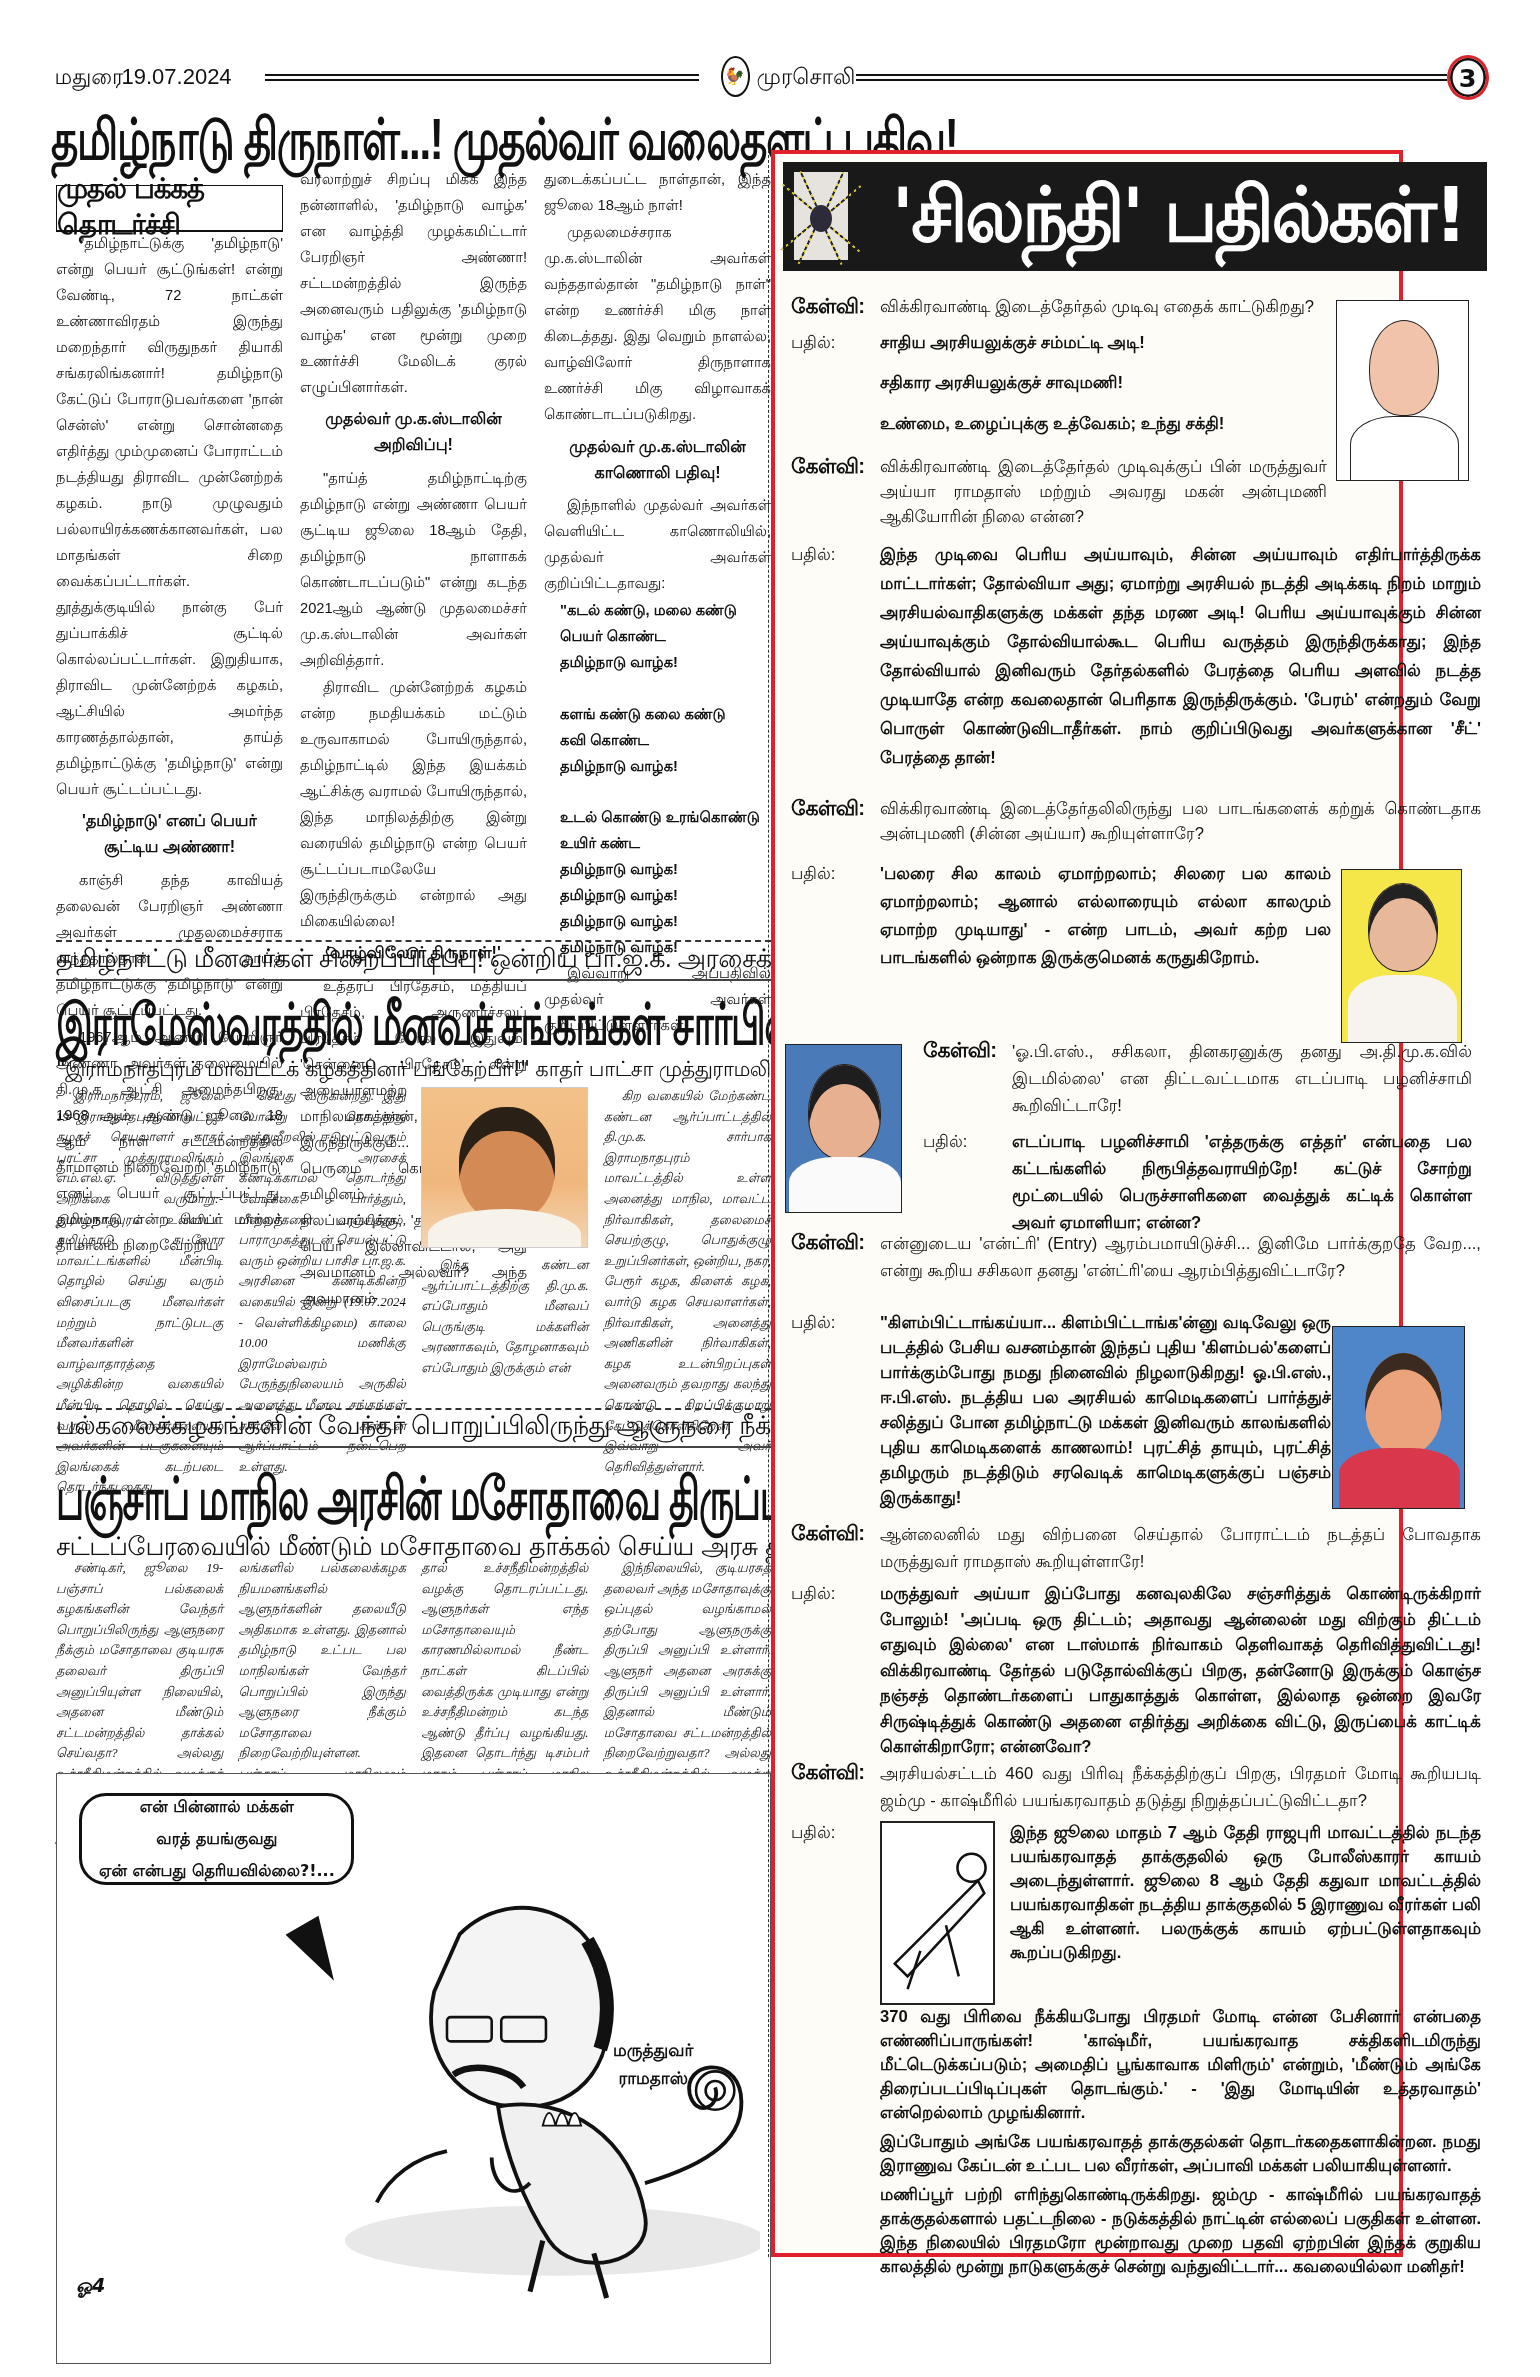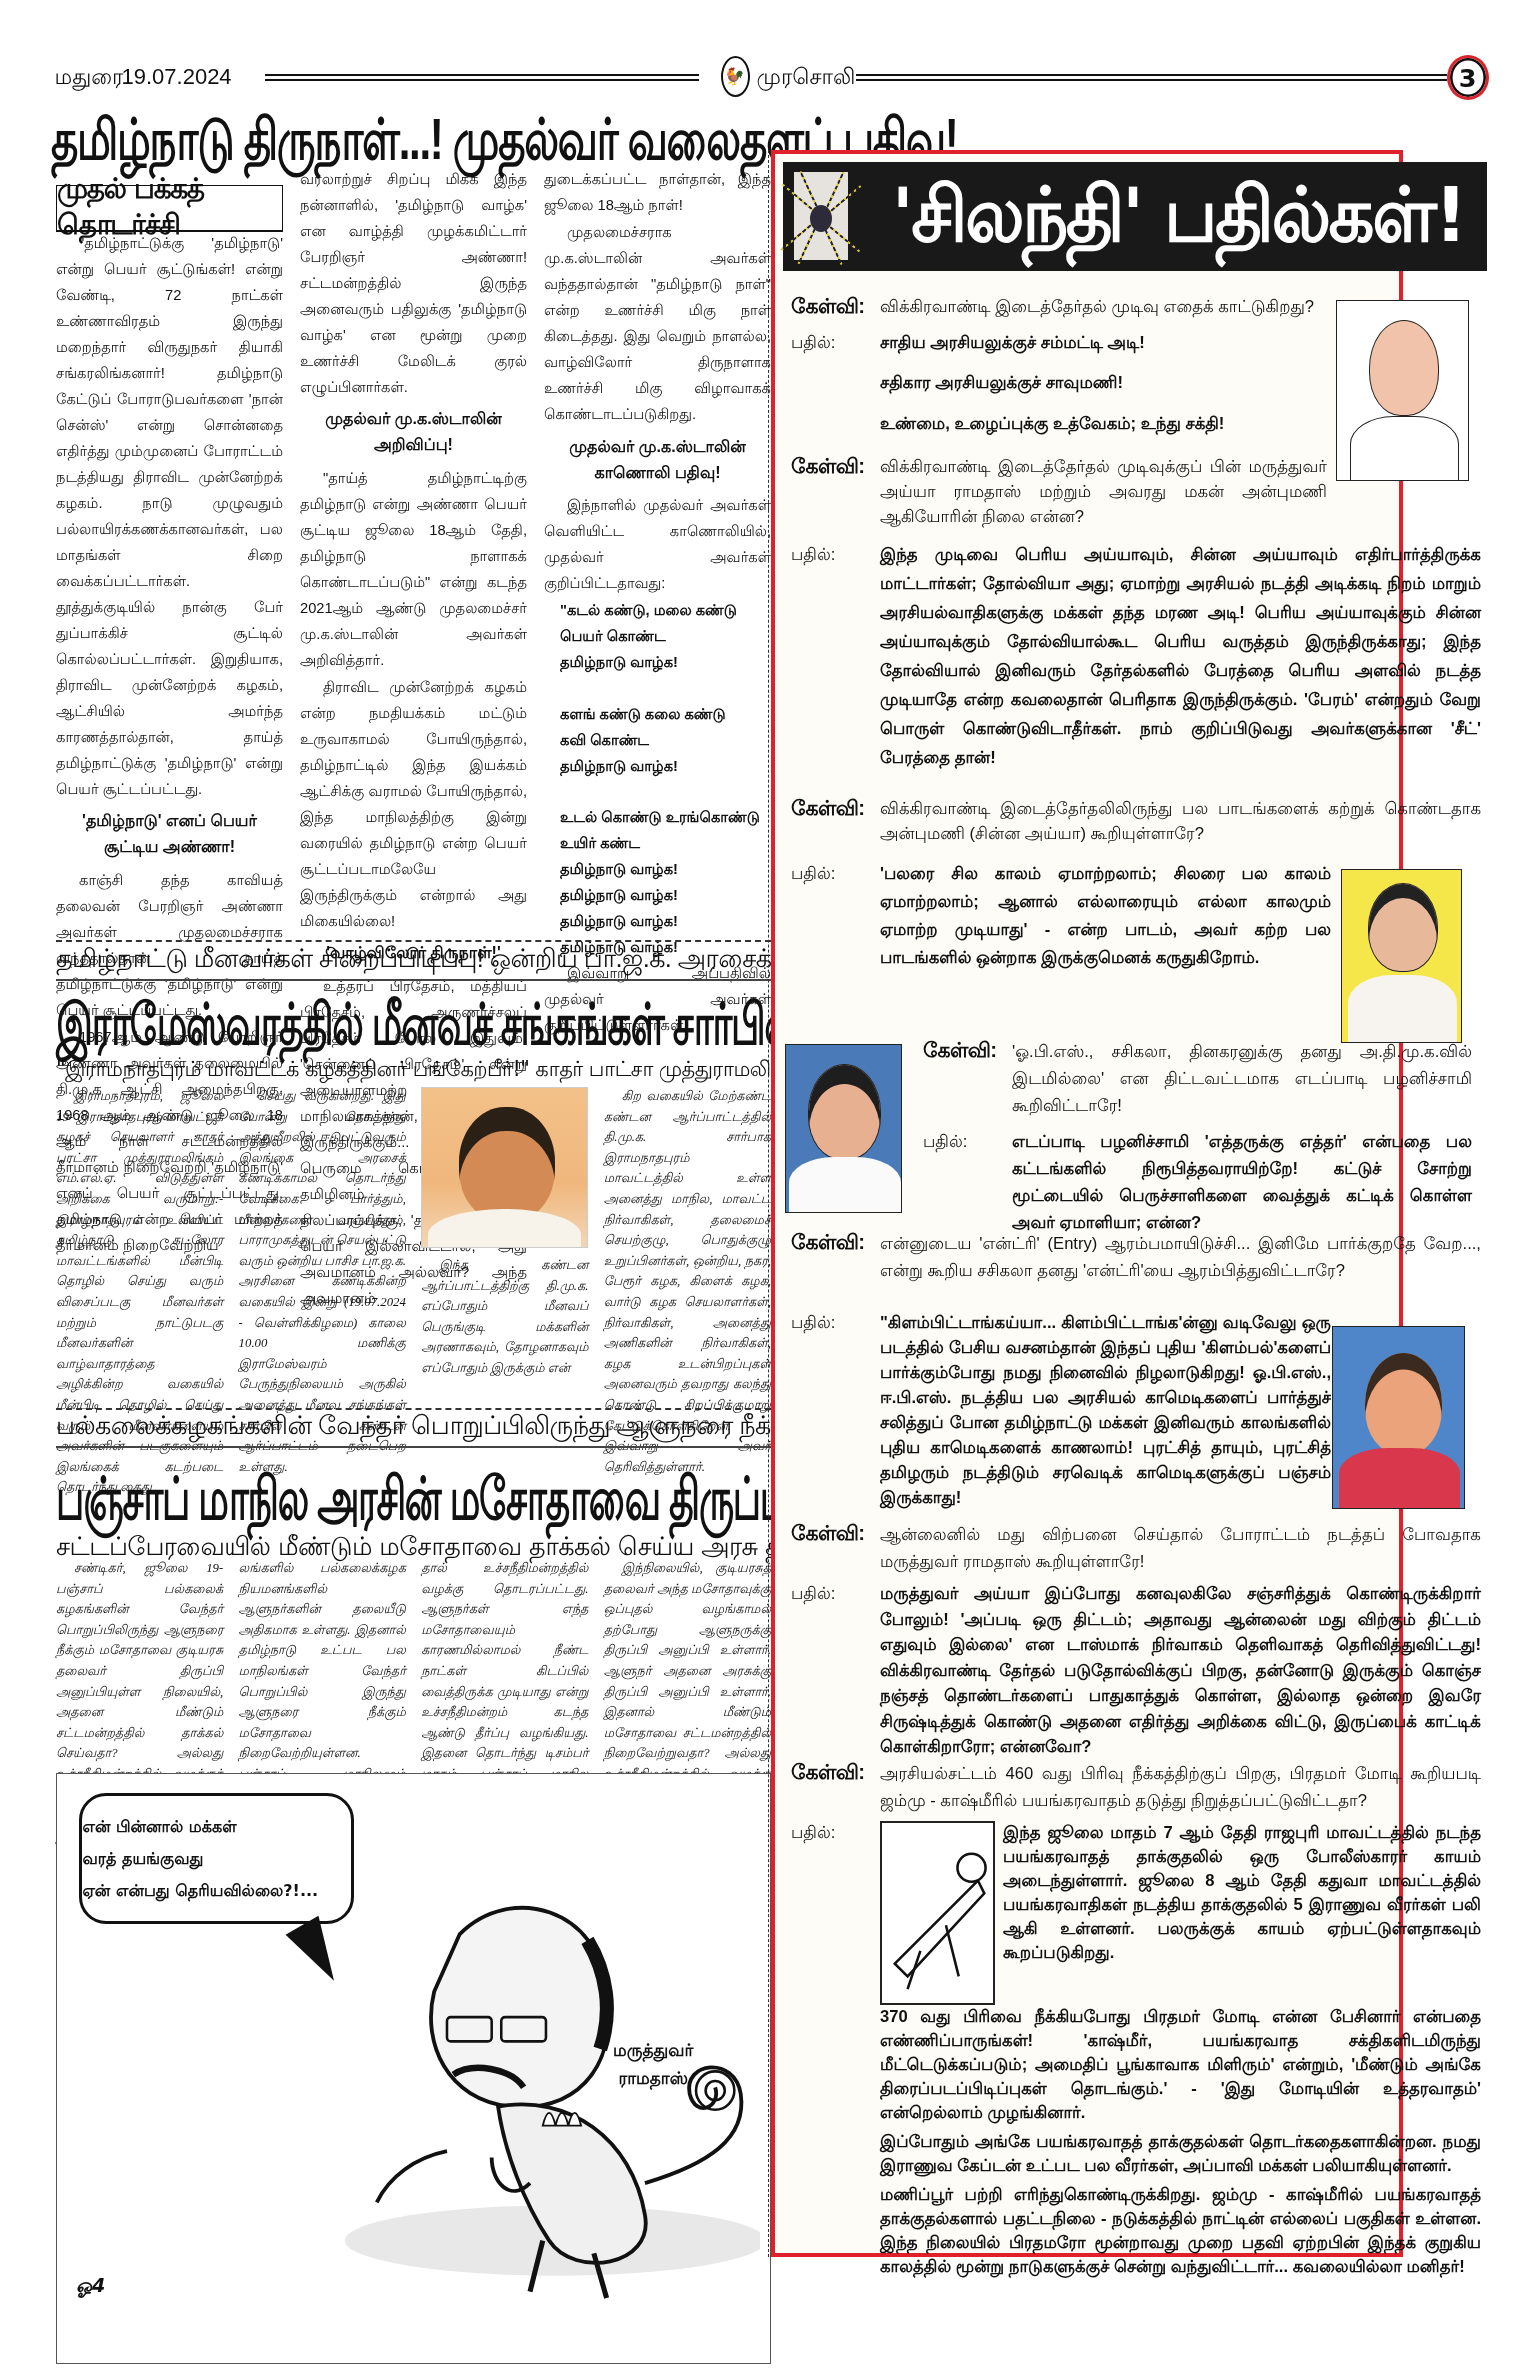--- a/index.html
+++ b/index.html
@@ -45,21 +45,21 @@
   .n1{top:1086px;left:56px;width:715px}
   .photo1{top:1087px;left:421px;width:167px;height:161px;background:linear-gradient(180deg,#f2c189 0%,#f0b77d 60%,#f3d6b5 100%);border:0.6px solid #ccc;overflow:hidden}
   .photo1 .face{position:absolute;left:37px;top:19px;width:96px;height:115px;border-radius:48% 48% 45% 45%;background:#d48a54;box-shadow:inset 0 24px 0 0 #2a2016}
   .photo1 .shirt{position:absolute;left:6.4px;top:121px;width:153px;height:51px;border-radius:50% 50% 0 0;background:#f7f2ea}
 
   .k2{top:1411px;left:56px;width:715px}
   .b2{top:1466px;left:56px;width:715px;font-size:38px;transform:scaleY(1.55);transform-origin:top center}
   .sub2{top:1531px;left:56px;width:715px;font-size:25.5px;text-align:center;letter-spacing:-0.6px;white-space:nowrap}
   .n2{top:1558px;left:56px;width:715px}
   .cartoon2{top:1773px;left:56px;width:715px;height:591px;border:1.3px solid #555;background:#fff}
-  .bubble{position:absolute;left:22.4px;top:19px;width:275px;height:131px;border:3.8px solid #111;border-radius:27px;display:flex;flex-direction:column;justify-content:center;font-weight:bold;font-size:16px;line-height:32px}
+  .bubble{position:absolute;left:22.4px;top:19px;width:275px;height:92px;border:3.8px solid #111;border-radius:27px;display:flex;flex-direction:column;align-items:center;justify-content:center;font-weight:bold;font-size:16px;line-height:32px}
   .bubble:after{content:"";position:absolute;left:217px;top:125px;width:0;height:0;border-left:19px solid transparent;border-right:19px solid transparent;border-top:64px solid #111;transform:rotate(-30deg)}
   .cap{position:absolute;left:556px;top:262px;font-weight:bold;font-size:17px;line-height:28px;text-align:center}
   .sig{position:absolute;left:19px;top:500px;font-size:19px;font-style:italic;font-weight:bold}
 
   
   .panel{top:150px;left:771px;width:632px;height:2107px;border:4.5px solid #e0202b;background:#fdfcf7}
   .vdash{top:150px;left:768px;width:0;height:2107px;border-left:1.3px dashed #333}
   .banner{position:absolute;left:7.7px;top:7.7px;width:704px;height:109px;background:#1a1919}
   .spider{position:absolute;left:11.5px;top:10.2px;width:54px;height:88px;background:#e6e2de}
   .spider .body{position:absolute;left:16px;top:33px;width:22px;height:27px;border-radius:50%;background:#2d2a3a}
@@ -297,21 +297,21 @@
     <div class="txt ans">மருத்துவர் அய்யா இப்போது கனவுலகிலே சஞ்சரித்துக் கொண்டிருக்கிறார் போலும்! 'அப்படி ஒரு திட்டம்; அதாவது ஆன்லைன் மது விற்கும் திட்டம் எதுவும் இல்லை' என டாஸ்மாக் நிர்வாகம் தெளிவாகத் தெரிவித்துவிட்டது! விக்கிரவாண்டி தேர்தல் படுதோல்விக்குப் பிறகு, தன்னோடு இருக்கும் கொஞ்ச நஞ்சத் தொண்டர்களைப் பாதுகாத்துக் கொள்ள, இல்லாத ஒன்றை இவரே சிருஷ்டித்துக் கொண்டு அதனை எதிர்த்து அறிக்கை விட்டு, இருப்பைக் காட்டிக் கொள்கிறாரோ; என்னவோ?</div>
   </div>
 
   <div class="qa" style="top:1606px;width:690px">
     <span class="lbl q">கேள்வி:</span>
     <div class="txt" style="line-height:27px">அரசியல்சட்டம் 460 வது பிரிவு நீக்கத்திற்குப் பிறகு, பிரதமர் மோடி கூறியபடி ஜம்மு - காஷ்மீரில் பயங்கரவாதம் தடுத்து நிறுத்தப்பட்டுவிட்டதா?</div>
   </div>
   <div class="qa" style="top:1667px;width:690px;line-height:24px">
     <span class="lbl">பதில்:</span>
     <div class="txt ans">
-      <div style="display:flex;gap:8px">
+      <div style="display:flex;gap:15px">
         <div class="cartoonbox-in" style="flex:0 0 115px;height:184px;border:2.6px solid #222;background:#fff;position:relative">
           <svg width="110" height="179" viewBox="0 0 172 280">
               <path d="M20 220 L150 90 L160 110 L40 240 Z" fill="#fff" stroke="#111" stroke-width="4"></path>
               <circle cx="140" cy="70" r="22" fill="#fff" stroke="#111" stroke-width="4"></circle>
               <path d="M60 200 L40 260 M100 160 L120 240" stroke="#111" stroke-width="4"></path>
             </svg>
         </div>
         <p style="flex:1">இந்த ஜூலை மாதம் 7 ஆம் தேதி ராஜபுரி மாவட்டத்தில் நடந்த பயங்கரவாதத் தாக்குதலில் ஒரு போலீஸ்காரர் காயம் அடைந்துள்ளார். ஜூலை 8 ஆம் தேதி கதுவா மாவட்டத்தில் பயங்கரவாதிகள் நடத்திய தாக்குதலில் 5 இராணுவ வீரர்கள் பலி ஆகி உள்ளனர். பலருக்குக் காயம் ஏற்பட்டுள்ளதாகவும் கூறப்படுகிறது.</p>
       </div>
       <p>370 வது பிரிவை நீக்கியபோது பிரதமர் மோடி என்ன பேசினார் என்பதை எண்ணிப்பாருங்கள்! 'காஷ்மீர், பயங்கரவாத சக்திகளிடமிருந்து மீட்டெடுக்கப்படும்; அமைதிப் பூங்காவாக மிளிரும்' என்றும், 'மீண்டும் அங்கே திரைப்படப்பிடிப்புகள் தொடங்கும்.' - 'இது மோடியின் உத்தரவாதம்' என்றெல்லாம் முழங்கினார்.</p>

